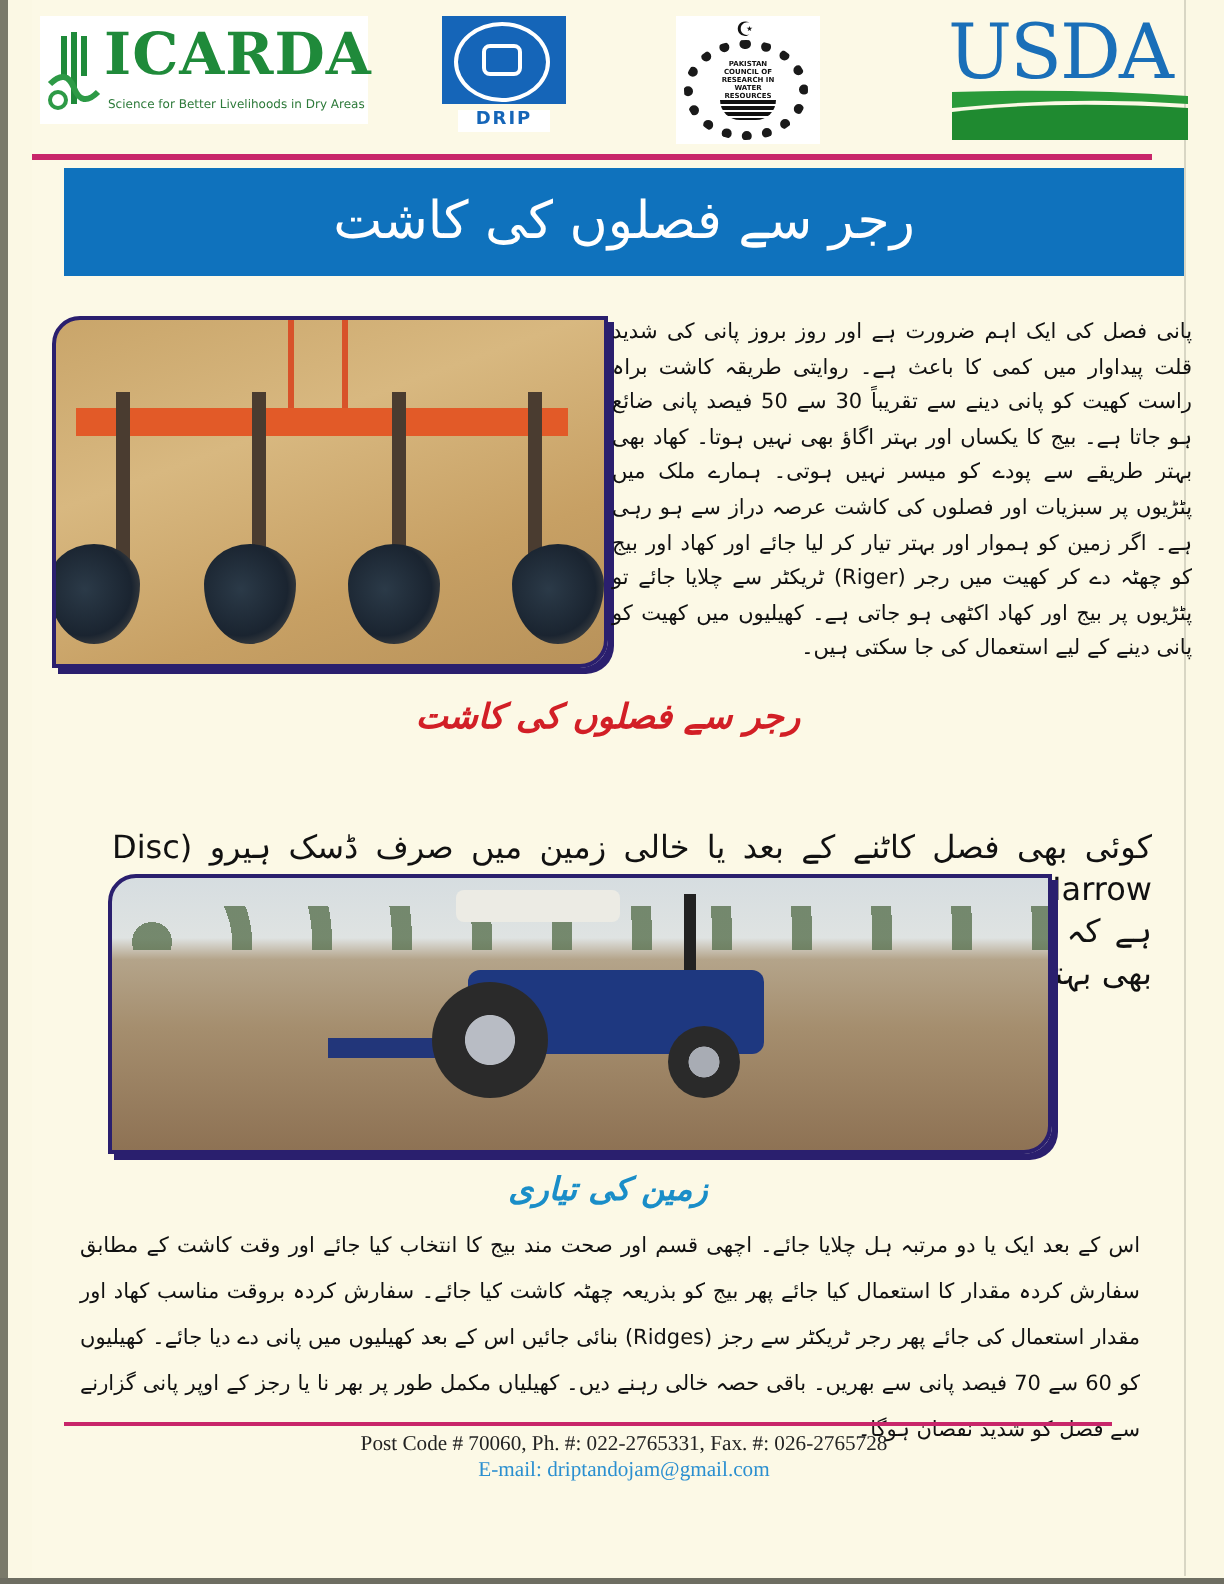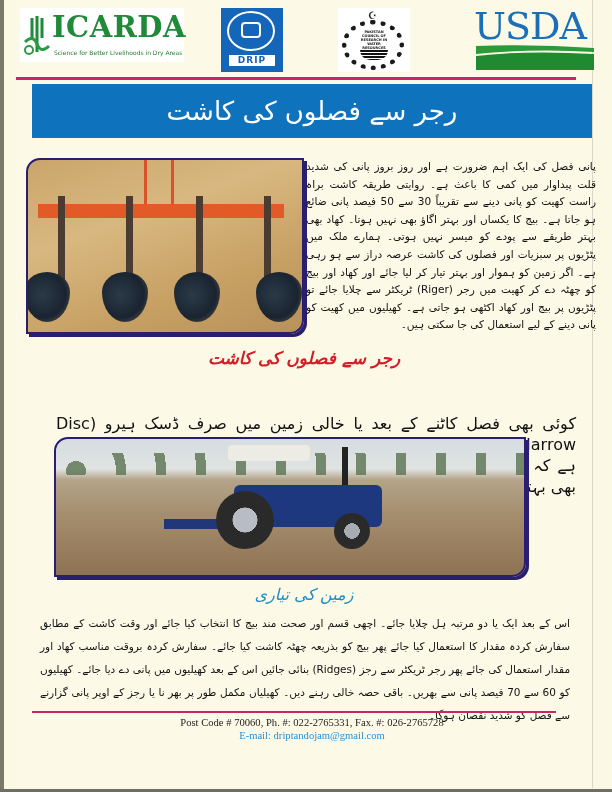--- a/index.html
+++ b/index.html
@@ -9,21 +9,21 @@
   .frame-bottom { position:absolute; left:0; bottom:0; width:612px; height:3px; background:#6e6e62; }
   .page { position:absolute; left:16px; top:0; width:576px; height:788px; background:#fcf9e6;
           border-right:1px solid #d8d6c4; }
   .logos { position:absolute; left:0; top:0; width:576px; height:78px; }
   .logo-icarda { position:absolute; left:4px; top:8px; width:164px; height:54px; background:#fff; }
   .logo-icarda .wheat { position:absolute; left:3px; top:4px; width:28px; height:44px; }
   .logo-icarda .name { position:absolute; left:32px; top:2px; font-family:"DejaVu Serif", serif;
         font-size:29px; font-weight:bold; color:#1f8a3a; letter-spacing:0.5px; }
   .logo-icarda .tag { position:absolute; left:34px; top:41px; font-size:6px; color:#2d7a3a;
         white-space:nowrap; }
-  .logo-drip { position:absolute; left:205px; top:8px; width:62px; height:64px; background:#1565b8; }
+  .logo-drip { position:absolute; left:205px; top:8px; width:62px; height:44px; background:#1565b8; }
   .logo-drip .seal { position:absolute; left:6px; top:3px; width:48px; height:40px; border-radius:50%;
         border:2px solid #fff; box-sizing:border-box; }
   .logo-drip .seal::after { content:""; position:absolute; left:12px; top:9px; width:20px; height:16px;
         border:2px solid #fff; border-radius:4px; box-sizing:border-box; }
   .logo-drip .txt { position:absolute; left:8px; top:47px; width:46px; height:11px; background:#fff;
         color:#1565b8; font-size:9px; font-weight:bold; text-align:center; line-height:11px; letter-spacing:1px; }
   .logo-pcrwr { position:absolute; left:322px; top:8px; width:72px; height:64px; background:#fff; }
   .logo-pcrwr .crescent { position:absolute; left:30px; top:2px; font-size:10px; color:#111; }
   .logo-pcrwr .wreath { position:absolute; left:4px; top:12px; width:62px; height:50px; border-radius:50%;
         border:5px dotted #1a1a1a; box-sizing:border-box; }
@@ -61,21 +61,21 @@
         background:repeating-radial-gradient(circle at 20px 18px,#5a7250 0 10px,transparent 10px 40px); opacity:.8; }
   .photo2 .tractor { position:absolute; left:178px; top:46px; width:148px; height:42px; background:#1e3880; border-radius:6px; }
   .photo2 .roof { position:absolute; left:172px; top:6px; width:82px; height:16px; background:#ecebe4; border-radius:4px; }
   .photo2 .wheel-big { position:absolute; left:160px; top:52px; width:58px; height:58px; border-radius:50%;
         background:radial-gradient(circle,#b8bcc4 0 30%,#2a2a2a 31% 100%); }
   .photo2 .wheel-small { position:absolute; left:278px; top:74px; width:36px; height:36px; border-radius:50%;
         background:radial-gradient(circle,#a8acb4 0 30%,#2a2a2a 31% 100%); }
   .photo2 .harrow { position:absolute; left:108px; top:80px; width:60px; height:10px; background:#22367a; }
   .photo2 .exhaust { position:absolute; left:286px; top:8px; width:6px; height:38px; background:#222; }
   .sub2 { position:absolute; left:0; top:585px; width:576px; text-align:center; direction:rtl;
-        color:#1a8ec8; font-size:16px; font-weight:normal; font-style:italic; }
+        color:#1a8ec8; font-size:16px; font-weight:bold; font-style:italic; }
   .para3 { position:absolute; left:24px; top:612px; width:530px; direction:rtl; text-align:justify;
         font-size:10.5px; line-height:23px; color:#111; }
   .rule-pink2 { position:absolute; left:16px; top:711px; width:524px; height:2px; background:#c8266a; }
   .footer { position:absolute; left:16px; top:716px; width:560px; text-align:center;
         font-family:"Liberation Serif", serif; font-size:10.6px; line-height:13px; color:#222; }
   .footer .email { color:#2a8fd0; }
 </style>
 </head>
 <body>
 

